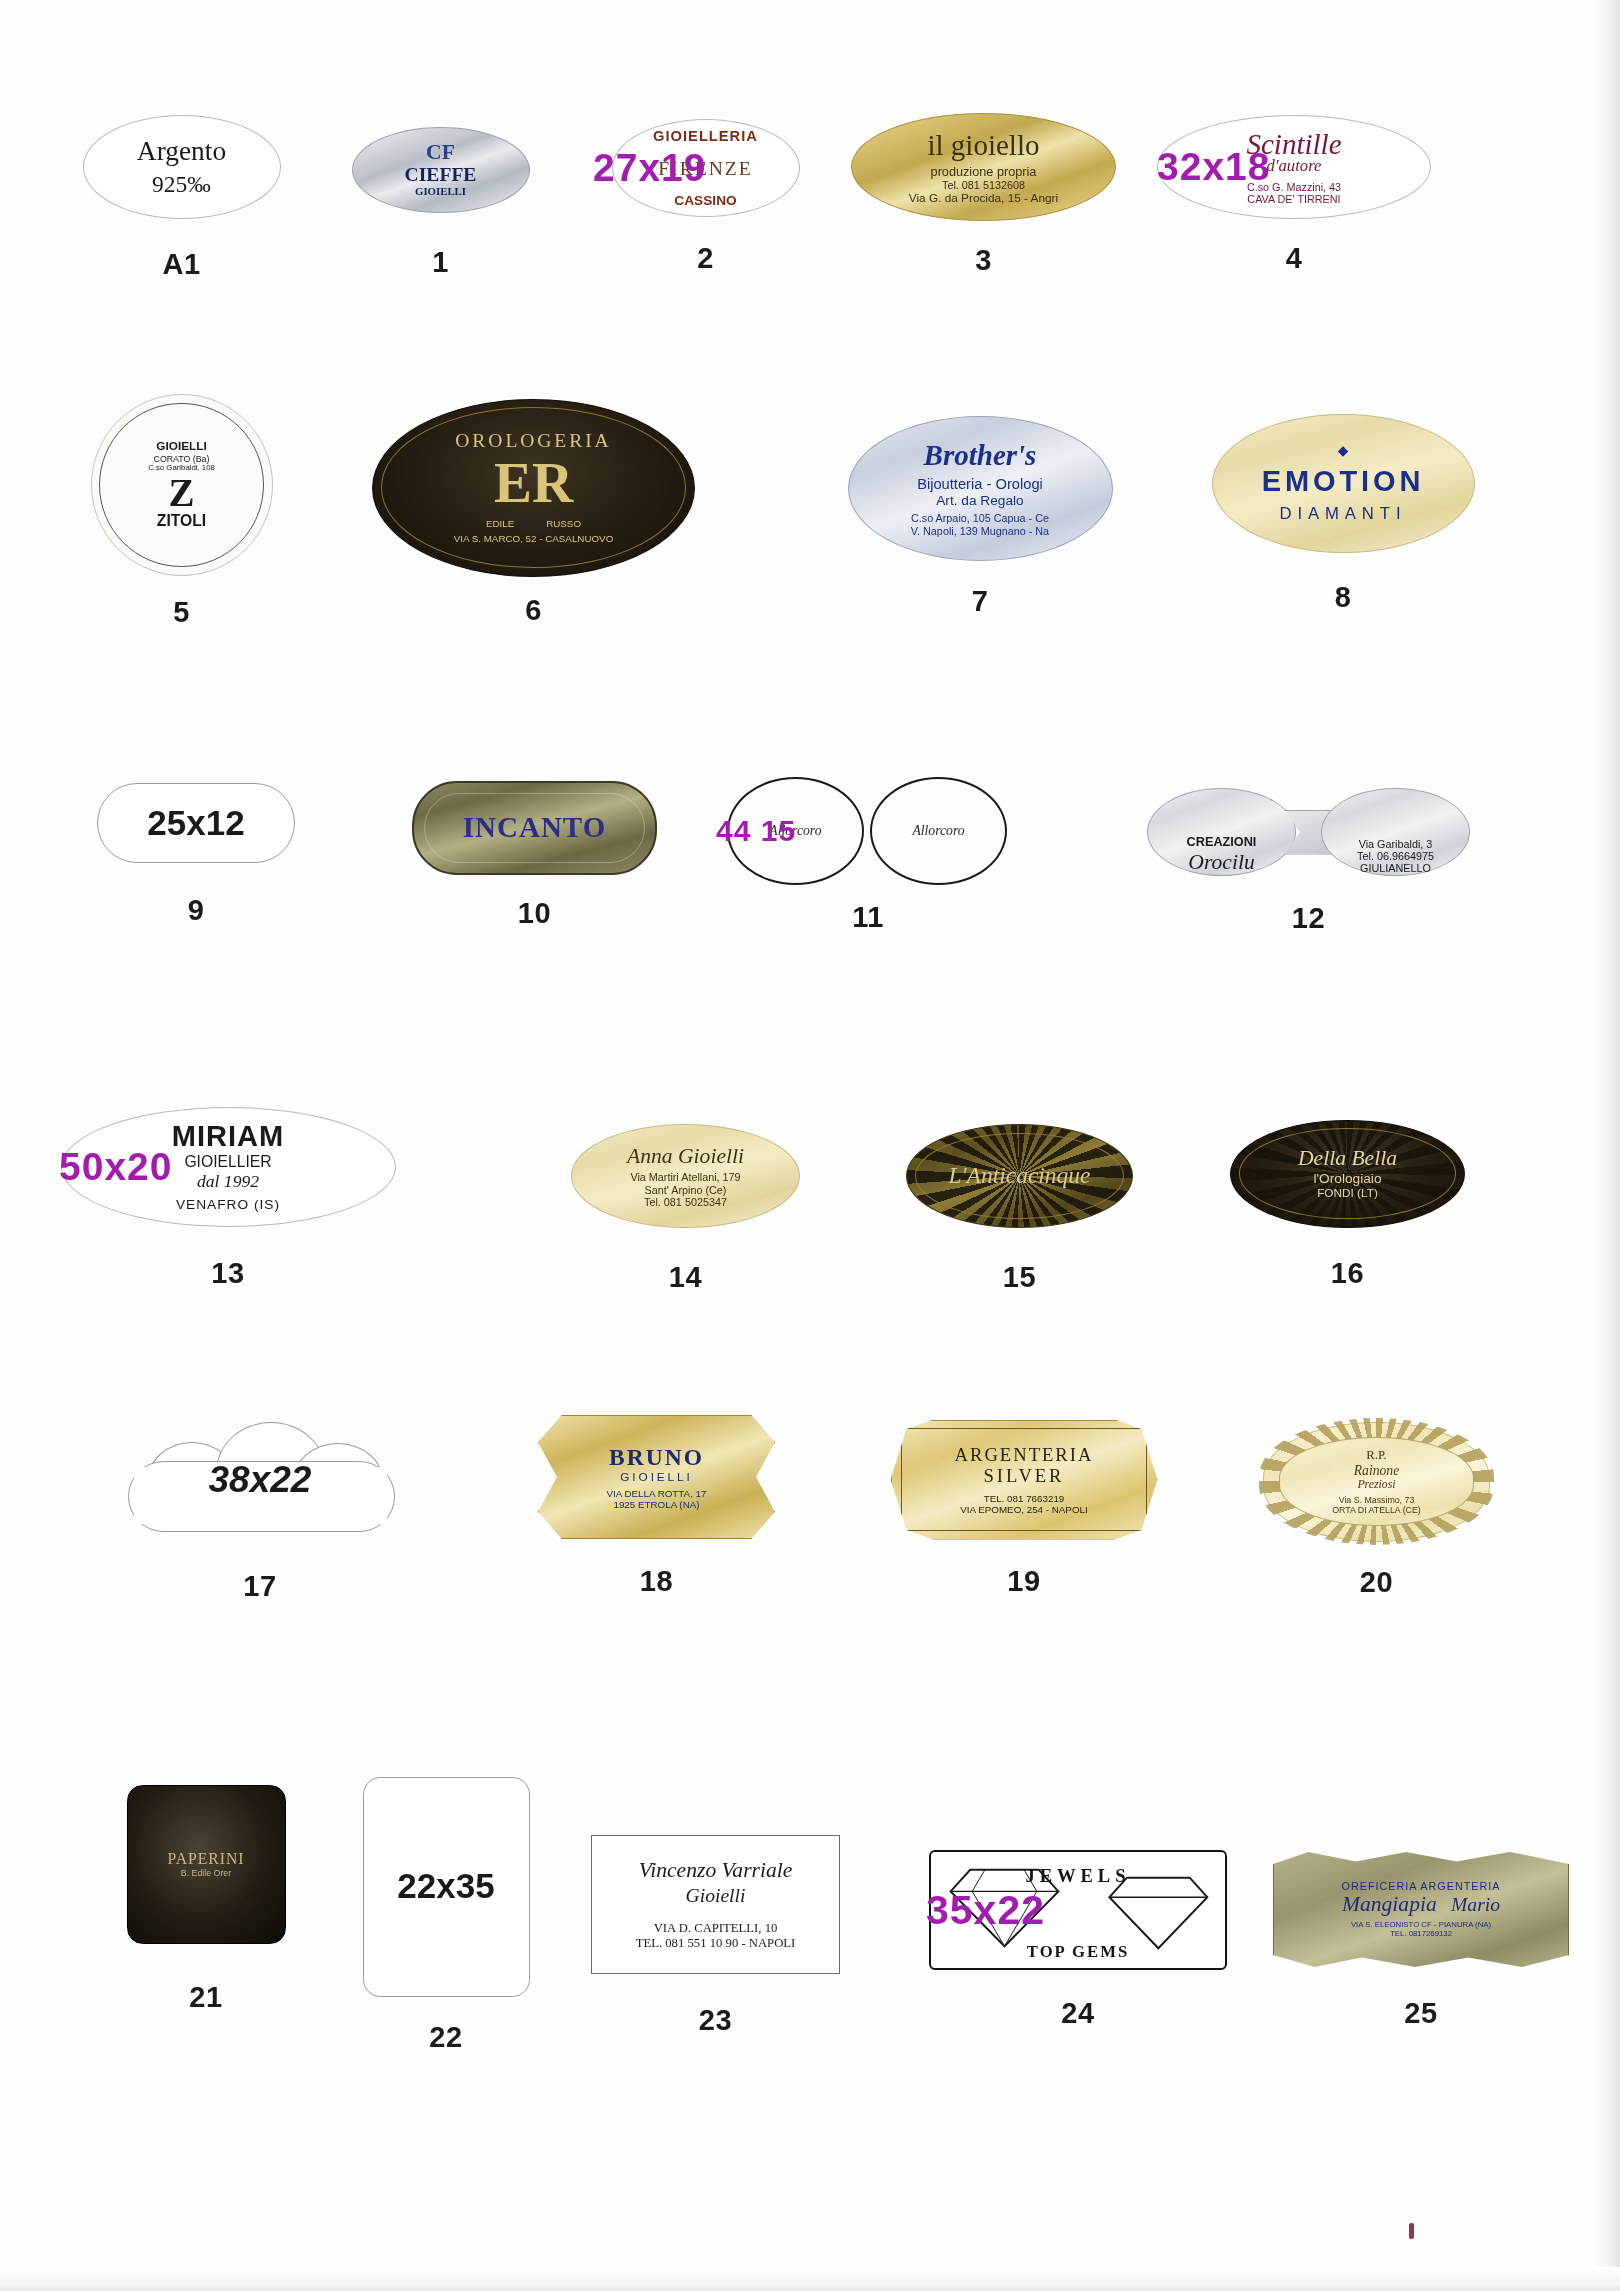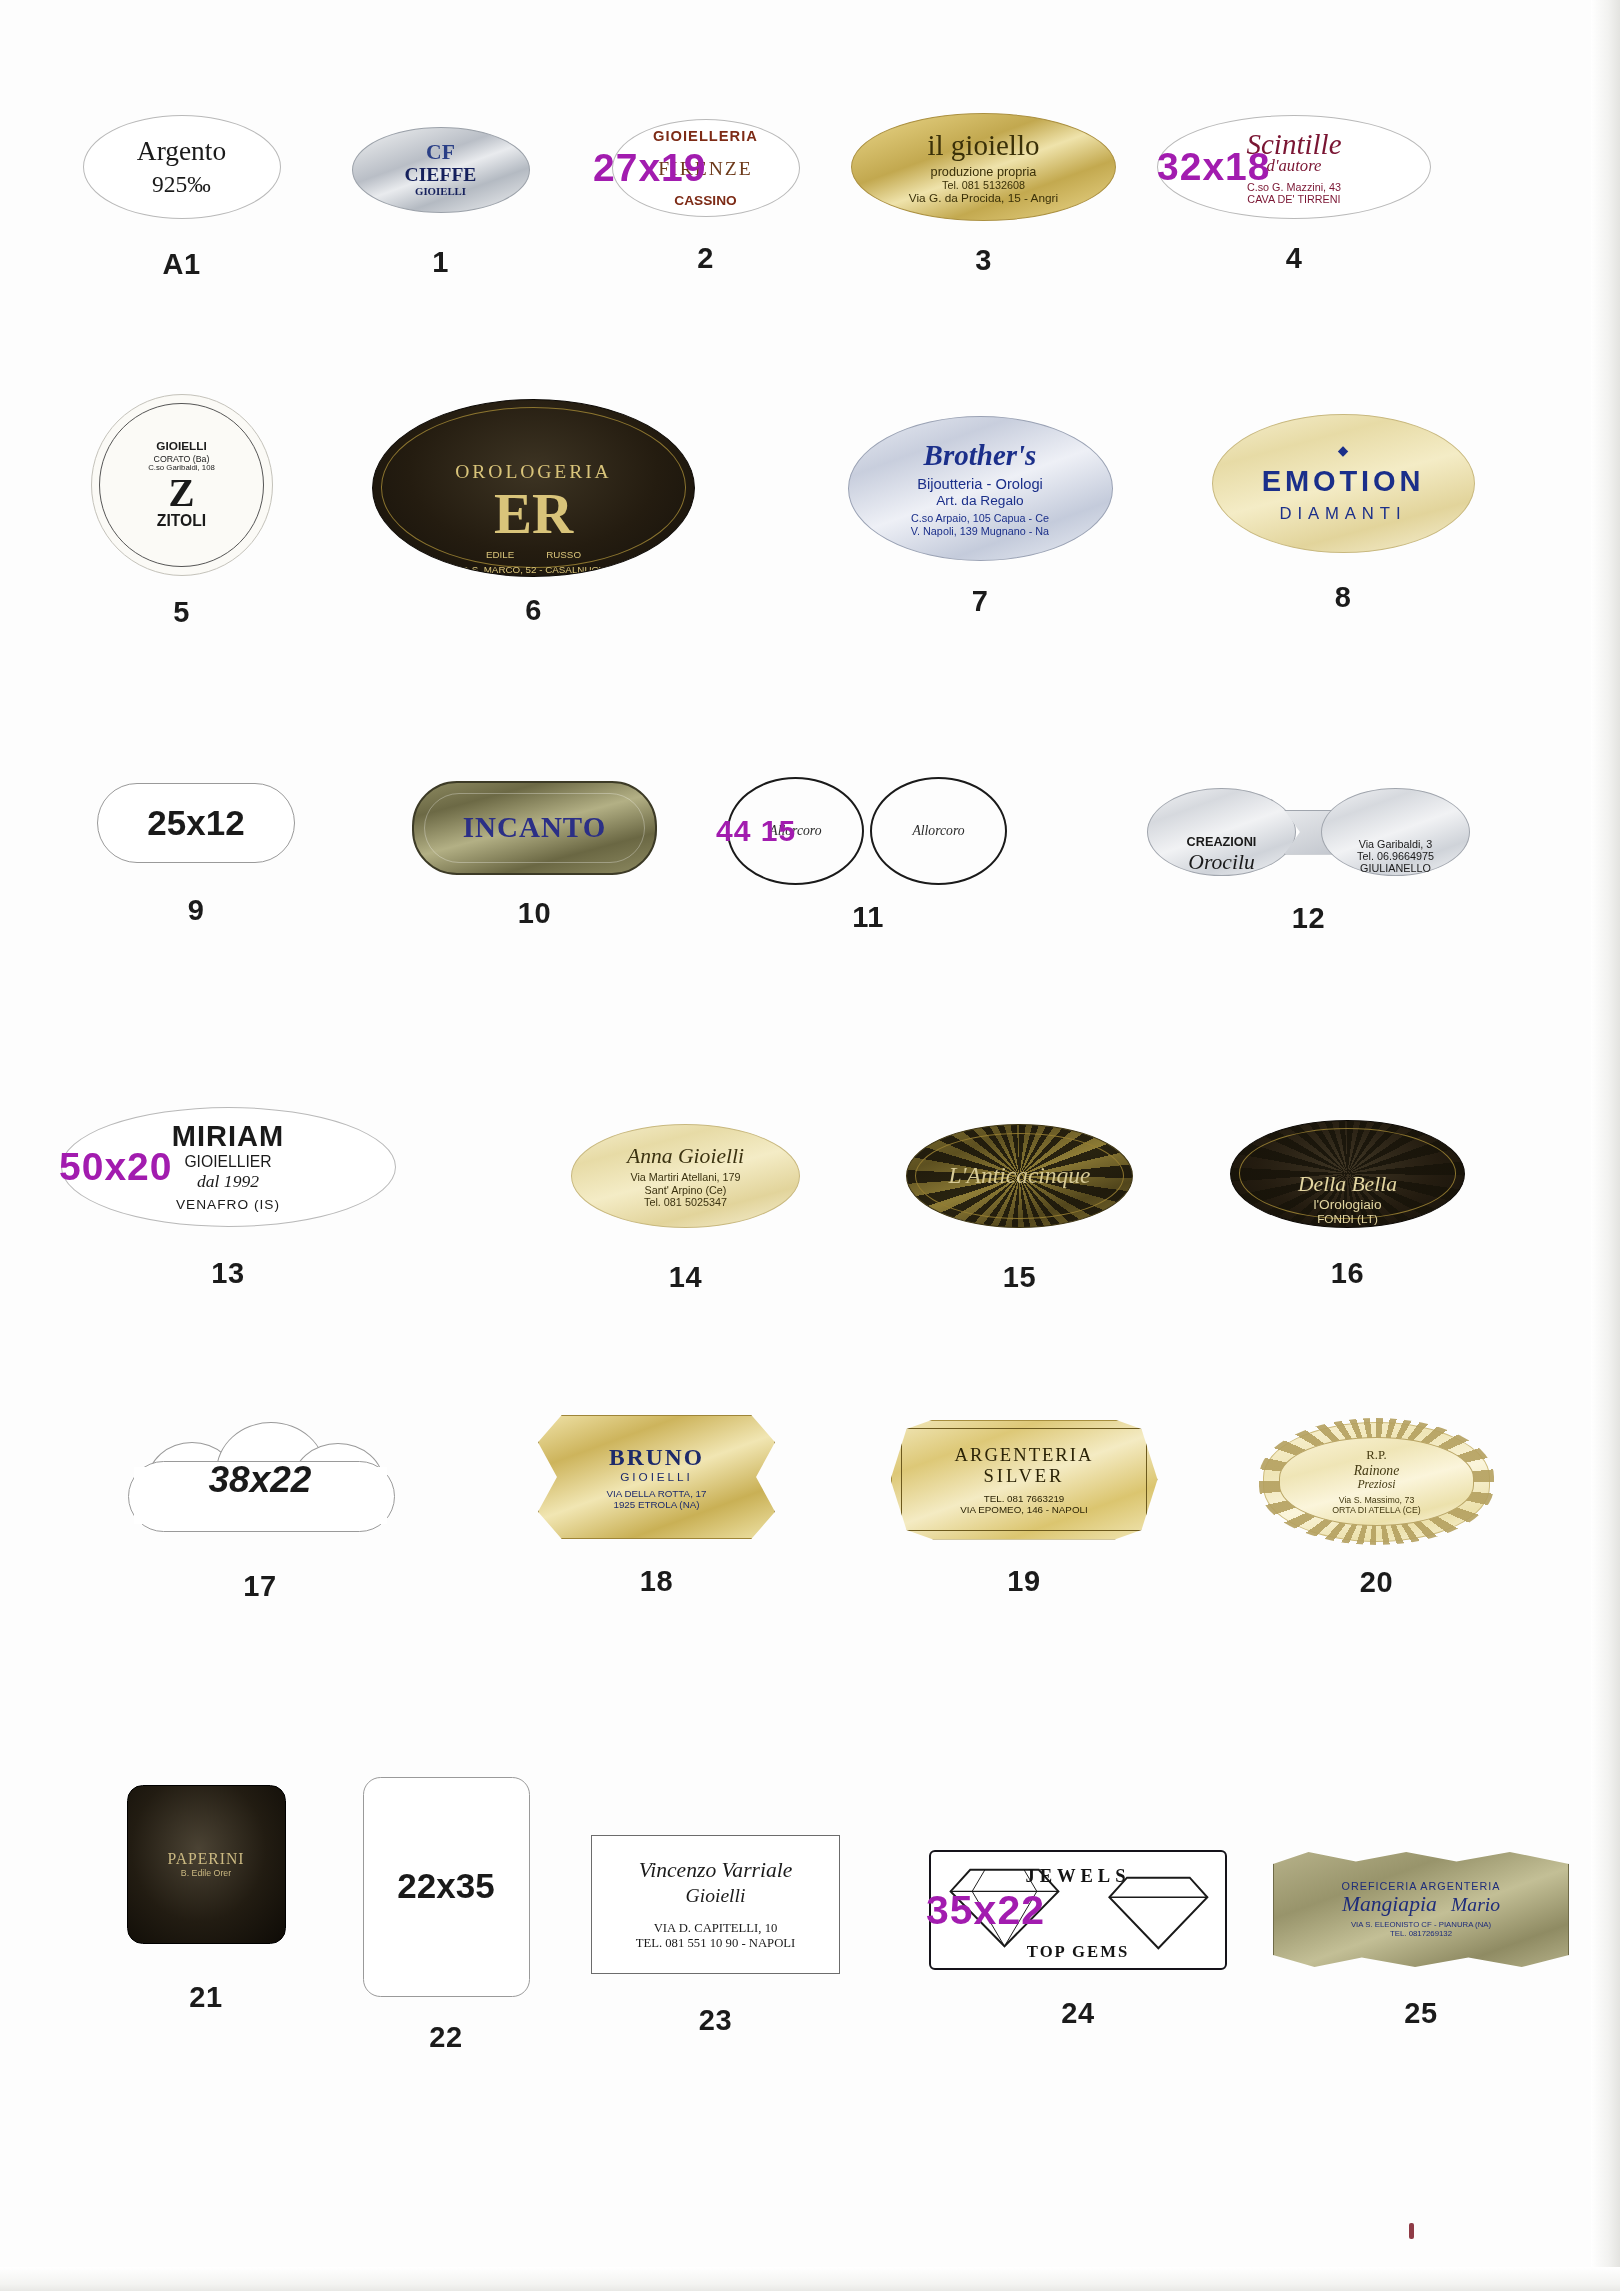--- a/index.html
+++ b/index.html
@@ -110,21 +110,20 @@
     background: #ffffff;
     border: 1px solid #b9b9b9;
   }
   .offwhite {
     background: #fbfaf6;
     border: 1px solid #c4c2ba;
   }
   .blackgold {
     background: radial-gradient(ellipse at 50% 40%, #3d3423 0%, #241c10 55%, #14100a 100%);
     border: 1px solid #0d0a06;
-    align-items: flex-end;
   }
   .bluegrad {
     background: linear-gradient(160deg, #e9ecf3 0%, #c8cedd 25%, #eef0f6 50%, #c4cbdb 75%, #eceff5 100%);
     border: 1px solid #9aa2b4;
   }
   .outline-only {
     background: #ffffff;
     border: 1.5px solid #9a9a9a;
   }
 
@@ -639,21 +638,21 @@
     </div>
 
     <div class="cell" style="left:887px; top:1416px; width:274px;">
       <div class="tag-wrap" style="height:127px;">
         <div class="plaque2">
           <div class="inner-frame" style="left:9.8px;right:9.8px;top:7.8px;bottom:7.8px;border-color:#6d5a1d;border-radius:5.9px;"></div>
           <div class="tagtext" style="color:#2c2407;">
             <span class="arcline serif" style="font-size:18.6px;display:block;letter-spacing:2px;">ARGENTERIA</span>
             <span class="arcline serif" style="font-size:18.6px;display:block;letter-spacing:2.9px;">SILVER</span>
             <span class="arcline" style="font-size:9.8px;display:block;margin-top:5.9px;">TEL. 081 7663219</span>
-            <span class="arcline" style="font-size:9.8px;display:block;">VIA EPOMEO, 146 - NAPOLI</span>
+            <span class="arcline" style="font-size:9.8px;display:block;">VIA EPOMEO, 254 - NAPOLI</span>
           </div>
         </div>
       </div>
       <div class="label-num" style="margin-top:21.6px;">19</div>
     </div>
 
     <div class="cell" style="left:1259px; top:1419px; width:235px;">
       <div class="tag-wrap" style="height:125px;">
         <div class="blob">
           <div class="inn">

